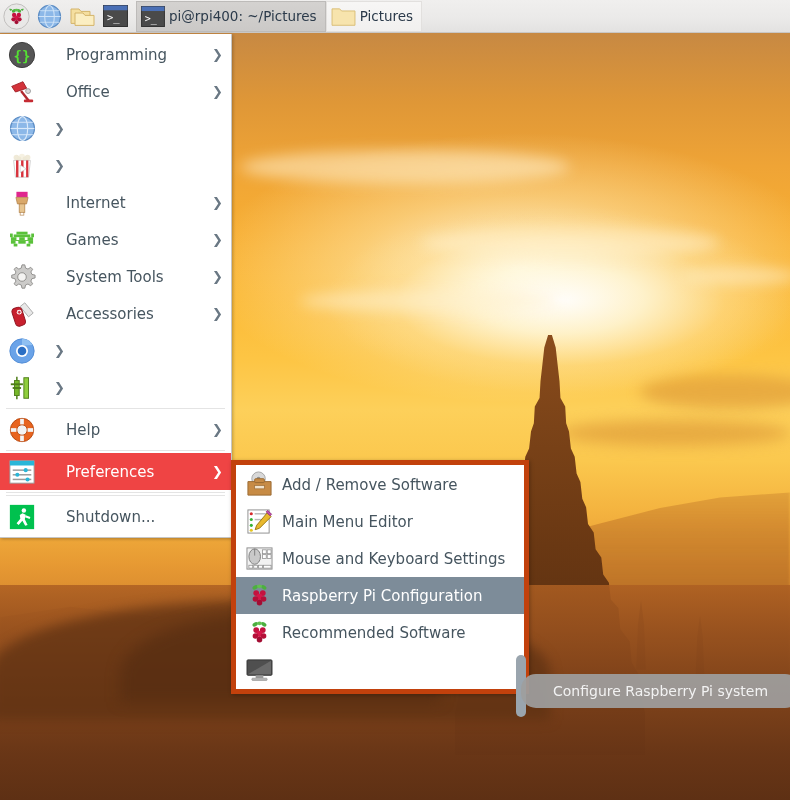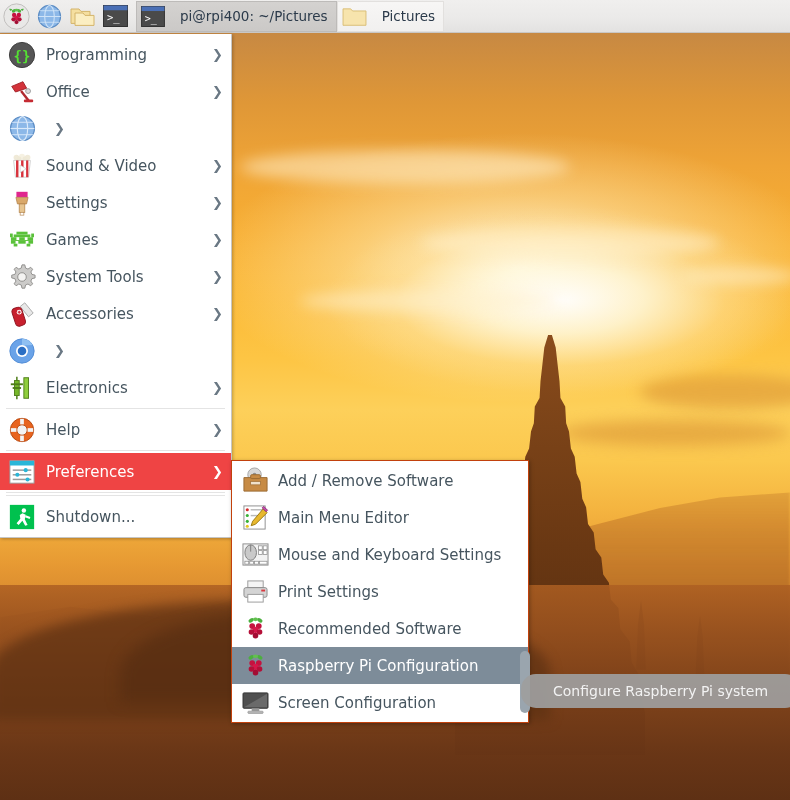--- a/index.html
+++ b/index.html
@@ -112,21 +112,21 @@
   }
   .win-btn.active {
     background: linear-gradient(180deg,#d4d2d0 0%, #cbc9c7 100%);
     border: 1px solid #bdbbb9;
   }
   .win-btn.inactive {
     background: linear-gradient(180deg,#f7f6f5 0%, #f1f0ef 100%);
     border: 1px solid #e2e0de;
     justify-content: center;
   }
-  .win-btn .lbl { overflow: hidden; text-overflow: ellipsis; margin-left: 11px; }
+  .win-btn .lbl { overflow: hidden; text-overflow: ellipsis; }
 
   
   #main-menu {
     position: absolute; left: 0; top: 34px; width: 232px;
     background: #ffffff;
     border: 1px solid #c6c6c6;
     border-top: none; border-left: none;
     z-index: 60;
     padding: 2px 0 2px 0;
     box-shadow: 1px 1px 3px rgba(0,0,0,0.25);
@@ -137,32 +137,32 @@
     height: 37px; padding: 0 8px 0 6px;
     color: #46555f; font-size: 15px;
     white-space: nowrap;
   }
   .mi.sel { background: #ef4444; color: #ffffff; }
   .mi .ico {
     width: 32px; height: 32px; flex: 0 0 32px;
     display: flex; align-items: center; justify-content: center;
     margin-right: 8px;
   }
-  .mi .txt { flex: 1 1 auto; }
+  .mi .txt { flex: 1 1 auto; margin-left: 20px; }
   .mi .arrow {
     flex: 0 0 auto; font-size: 13px; color: #6a7884; font-weight: bold;
     padding-left: 8px;
   }
   .mi.sel .arrow { color: #ffffff; }
   .msep { height: 1px; background: #e4e4e4; margin: 2px 6px; }
 
   #sub-menu {
     position: absolute; left: 231px; top: 460px; width: 298px;
     background: #ffffff;
-    border: 1px solid #c2410c;
+    border: 5px solid #c2410c;
     z-index: 70;
     padding: 1px 0;
     box-shadow: 1px 1px 4px rgba(0,0,0,0.28);
   }
   .smi {
     display: flex; align-items: center;
     height: 37px; padding: 0 10px 0 8px;
     color: #46555f; font-size: 15px; white-space: nowrap;
   }
   .smi.sel { background: #7d8c99; color: #ffffff; }
@@ -333,34 +333,33 @@
           <circle cx="12" cy="7.5" r="2.6" fill="#efe9d6"></circle>
         <circle cx="18" cy="7.5" r="2.6" fill="#efe9d6"></circle>
         <path d="M6 9 L24 9 L22 27 L8 27 Z" fill="#ffffff" stroke="#cfcfcf"></path>
         <path d="M9 9 L23.6 9 L23 14 L8.8 14 Z" fill="#d8323c" opacity="0"></path>
         <rect x="8.6" y="9" width="2.6" height="18" fill="#d8323c"></rect>
         <rect x="14" y="9" width="2.6" height="18" fill="#d8323c"></rect>
         <rect x="19.4" y="9" width="2.4" height="18" fill="#d8323c"></rect>
         <path d="M13 14 L19.5 18 L13 22 Z" fill="#ffffff" stroke="#bfbfbf" stroke-width="0.6"></path>
       </svg>
     </span>
-    <span class="txt">Sound &amp; Video</span>
     <span class="arrow">❯</span>
   </div>
 
   <div class="mi">
     <span class="ico">
       <svg width="28" height="28" viewBox="0 0 30 30">
         <rect x="9" y="3" width="12" height="6" fill="#e0268e"></rect>
         <path d="M8.5 9 h13 l-1.6 7 h-9.8 Z" fill="#d9a86a" stroke="#b4844c" stroke-width="0.8"></path>
         <rect x="12" y="16" width="6" height="9" fill="#e7c590" stroke="#b4844c" stroke-width="0.8"></rect>
         <rect x="13" y="25" width="4" height="3" fill="#ffffff" stroke="#b4844c" stroke-width="0.7"></rect>
       </svg>
     </span>
-    <span class="txt">Settings</span>
+    <span class="txt">Internet</span>
     <span class="arrow">❯</span>
   </div>
 
   <div class="mi">
     <span class="ico">
       <svg width="28" height="24" viewBox="0 0 30 26">
         <g fill="#5ac13a">
           <rect x="9" y="4" width="12" height="3"></rect>
           <rect x="6" y="7" width="18" height="3"></rect>
           <rect x="3" y="10" width="24" height="4"></rect>
@@ -421,21 +420,20 @@
     <span class="ico">
       <svg width="28" height="28" viewBox="0 0 30 30">
         <rect x="7" y="7" width="5" height="16" fill="#76b82a" stroke="#4e7d18"></rect>
         <rect x="17" y="4" width="5" height="22" fill="#8fce3c" stroke="#4e7d18"></rect>
         <line x1="9.5" y1="3" x2="9.5" y2="7" stroke="#4e7d18" stroke-width="1.6"></line>
         <line x1="9.5" y1="23" x2="9.5" y2="27" stroke="#4e7d18" stroke-width="1.6"></line>
         <line x1="3" y1="11" x2="16" y2="11" stroke="#4e7d18" stroke-width="2"></line>
         <line x1="5" y1="15" x2="14" y2="15" stroke="#4e7d18" stroke-width="2"></line>
       </svg>
     </span>
-    <span class="txt">Electronics</span>
     <span class="arrow">❯</span>
   </div>
 
   <div class="msep"></div>
 
   <div class="mi">
     <span class="ico">
       <svg width="28" height="28" viewBox="0 0 30 30">
         <circle cx="15" cy="15" r="12.5" fill="#e8641f" stroke="#b4470f"></circle>
         <circle cx="15" cy="15" r="5.6" fill="#f3f3f3" stroke="#b4470f"></circle>
@@ -537,74 +535,62 @@
           <rect x="3" y="21" width="4" height="3"></rect>
             <rect x="8" y="21" width="4" height="3"></rect>
           <rect x="13" y="21" width="4" height="3"></rect>
             <rect x="18" y="21" width="8" height="3"></rect>
         </g>
       </svg>
     </span>
     <span>Mouse and Keyboard Settings</span>
   </div>
 
-  <div class="smi">
-    <span class="ico">
-      <svg width="27" height="25" viewBox="0 0 28 26">
-        <rect x="6" y="2" width="16" height="7" fill="#f4f4f4" stroke="#9a9a9a"></rect>
-        <rect x="2" y="9" width="24" height="10" rx="2" fill="#d4d4d4" stroke="#8a8a8a"></rect>
-        <rect x="6" y="16" width="16" height="8" fill="#ffffff" stroke="#9a9a9a"></rect>
-        <rect x="20" y="11" width="4" height="2" fill="#d8383f"></rect>
-      </svg>
-    </span>
-    <span>Print Settings</span>
-  </div>
-
-  <div class="smi">
+
+  <div class="smi sel">
     <span class="ico">
       <svg width="27" height="27" viewBox="0 0 28 28">
         <ellipse cx="9.5" cy="5.5" rx="3" ry="2" fill="#4caf3f" transform="rotate(-30 9.5 5.5)"></ellipse>
         <ellipse cx="18.5" cy="5.5" rx="3" ry="2" fill="#4caf3f" transform="rotate(30 18.5 5.5)"></ellipse>
         <ellipse cx="14" cy="4.5" rx="2.6" ry="1.9" fill="#62c14f"></ellipse>
         <circle cx="10.6" cy="11.5" r="3" fill="#c4123f"></circle>
         <circle cx="17.4" cy="11.5" r="3" fill="#c4123f"></circle>
         <circle cx="14" cy="15.4" r="3.2" fill="#d6174a"></circle>
         <circle cx="9.8" cy="17.6" r="2.9" fill="#b50f38"></circle>
         <circle cx="18.2" cy="17.6" r="2.9" fill="#b50f38"></circle>
         <circle cx="14" cy="21.4" r="2.9" fill="#a30d33"></circle>
       </svg>
     </span>
-    <span>Recommended Software</span>
-  </div>
-
-  <div class="smi sel">
+    <span>Raspberry Pi Configuration</span>
+  </div>
+
+  <div class="smi">
     <span class="ico">
       <svg width="27" height="27" viewBox="0 0 28 28">
         <ellipse cx="9.5" cy="5.5" rx="3" ry="2" fill="#4caf3f" transform="rotate(-30 9.5 5.5)"></ellipse>
         <ellipse cx="18.5" cy="5.5" rx="3" ry="2" fill="#4caf3f" transform="rotate(30 18.5 5.5)"></ellipse>
         <ellipse cx="14" cy="4.5" rx="2.6" ry="1.9" fill="#62c14f"></ellipse>
         <circle cx="10.6" cy="11.5" r="3" fill="#c4123f"></circle>
         <circle cx="17.4" cy="11.5" r="3" fill="#c4123f"></circle>
         <circle cx="14" cy="15.4" r="3.2" fill="#d6174a"></circle>
         <circle cx="9.8" cy="17.6" r="2.9" fill="#b50f38"></circle>
         <circle cx="18.2" cy="17.6" r="2.9" fill="#b50f38"></circle>
         <circle cx="14" cy="21.4" r="2.9" fill="#a30d33"></circle>
       </svg>
     </span>
-    <span>Raspberry Pi Configuration</span>
+    <span>Recommended Software</span>
   </div>
 
   <div class="smi">
     <span class="ico">
       <svg width="27" height="25" viewBox="0 0 28 26">
         <rect x="1" y="3" width="26" height="16" rx="1" fill="#4f4f4f" stroke="#333333"></rect>
         <path d="M2 18 L26 4 L26 18 Z" fill="#6a6a6a"></path>
         <rect x="10" y="19" width="8" height="3" fill="#9a9a9a"></rect>
         <rect x="6" y="22" width="16" height="2.4" rx="1" fill="#b5b5b5" stroke="#8a8a8a" stroke-width="0.6"></rect>
       </svg>
     </span>
-    <span>Screen Configuration</span>
   </div>
 
   <div class="sub-scroll"></div>
 </div>
 
 <div id="tooltip">Configure Raspberry Pi system</div>
 
 </body></html>

